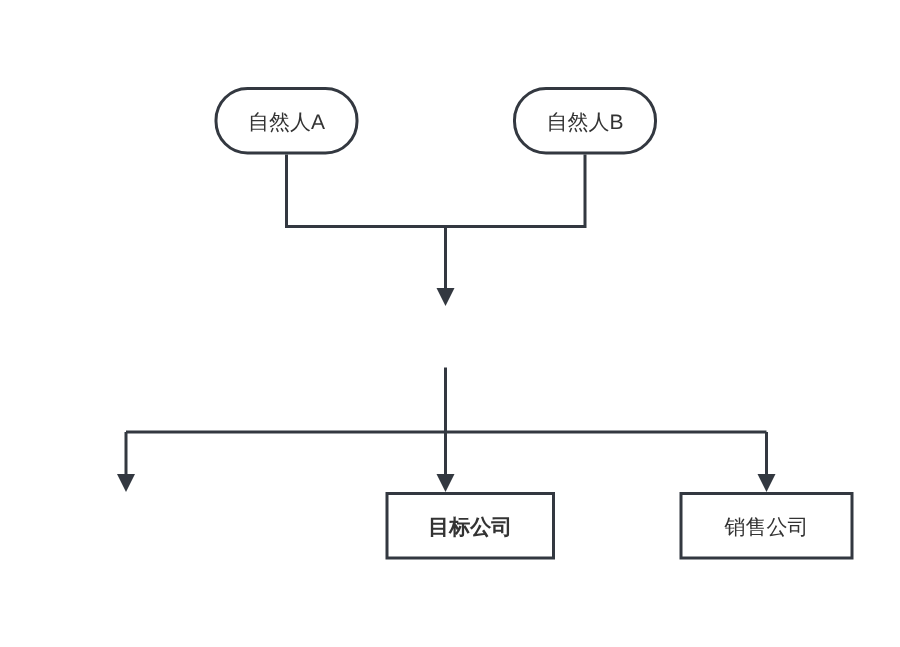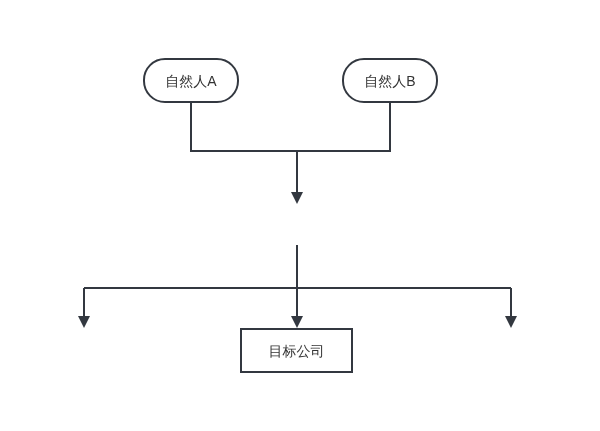--- a/index.html
+++ b/index.html
@@ -36,21 +36,21 @@
     line-height: 20px;
     white-space: pre-line;
   }
   .node.rounded {
     border-radius: 22px;
   }
   #node-natural-person-a { left: 143px; top: 58px;  width: 96px;  height: 45px; }
   #node-natural-person-b { left: 342px; top: 58px;  width: 96px;  height: 45px; }
   #node-holding-company  { left: 240px; top: 204px; width: 114px; height: 41px; }
   #node-other-industry   { left: 26px;  top: 328px; width: 117px; height: 45px; }
-  #node-target-company   { left: 240px; top: 328px; width: 113px; height: 45px; }
+  #node-target-company   { left: 257px; top: 328px; width: 113px; height: 45px; font-weight: bold; }
   #node-sales-company    { left: 453px; top: 328px; width: 116px; height: 45px; }
 </style>
 </head>
 <body>
 
 <div class="stage">
 
   <svg class="connector-layer" width="600" height="431" viewBox="0 0 600 431" fill="none" stroke="#333840" stroke-width="2">
 
     <path d="M191,103 L191,151 L390,151 L390,103"></path>
@@ -70,14 +70,15 @@
   </svg>
 
   <div class="node rounded" id="node-natural-person-a">自然人A</div>
 
   <div class="node rounded" id="node-natural-person-b">自然人B</div>
 
 
 
   <div class="node" id="node-target-company">目标公司</div>
 
+  <div class="node" id="node-sales-company">销售公司</div>
 
 </div>
 
 </body></html>

